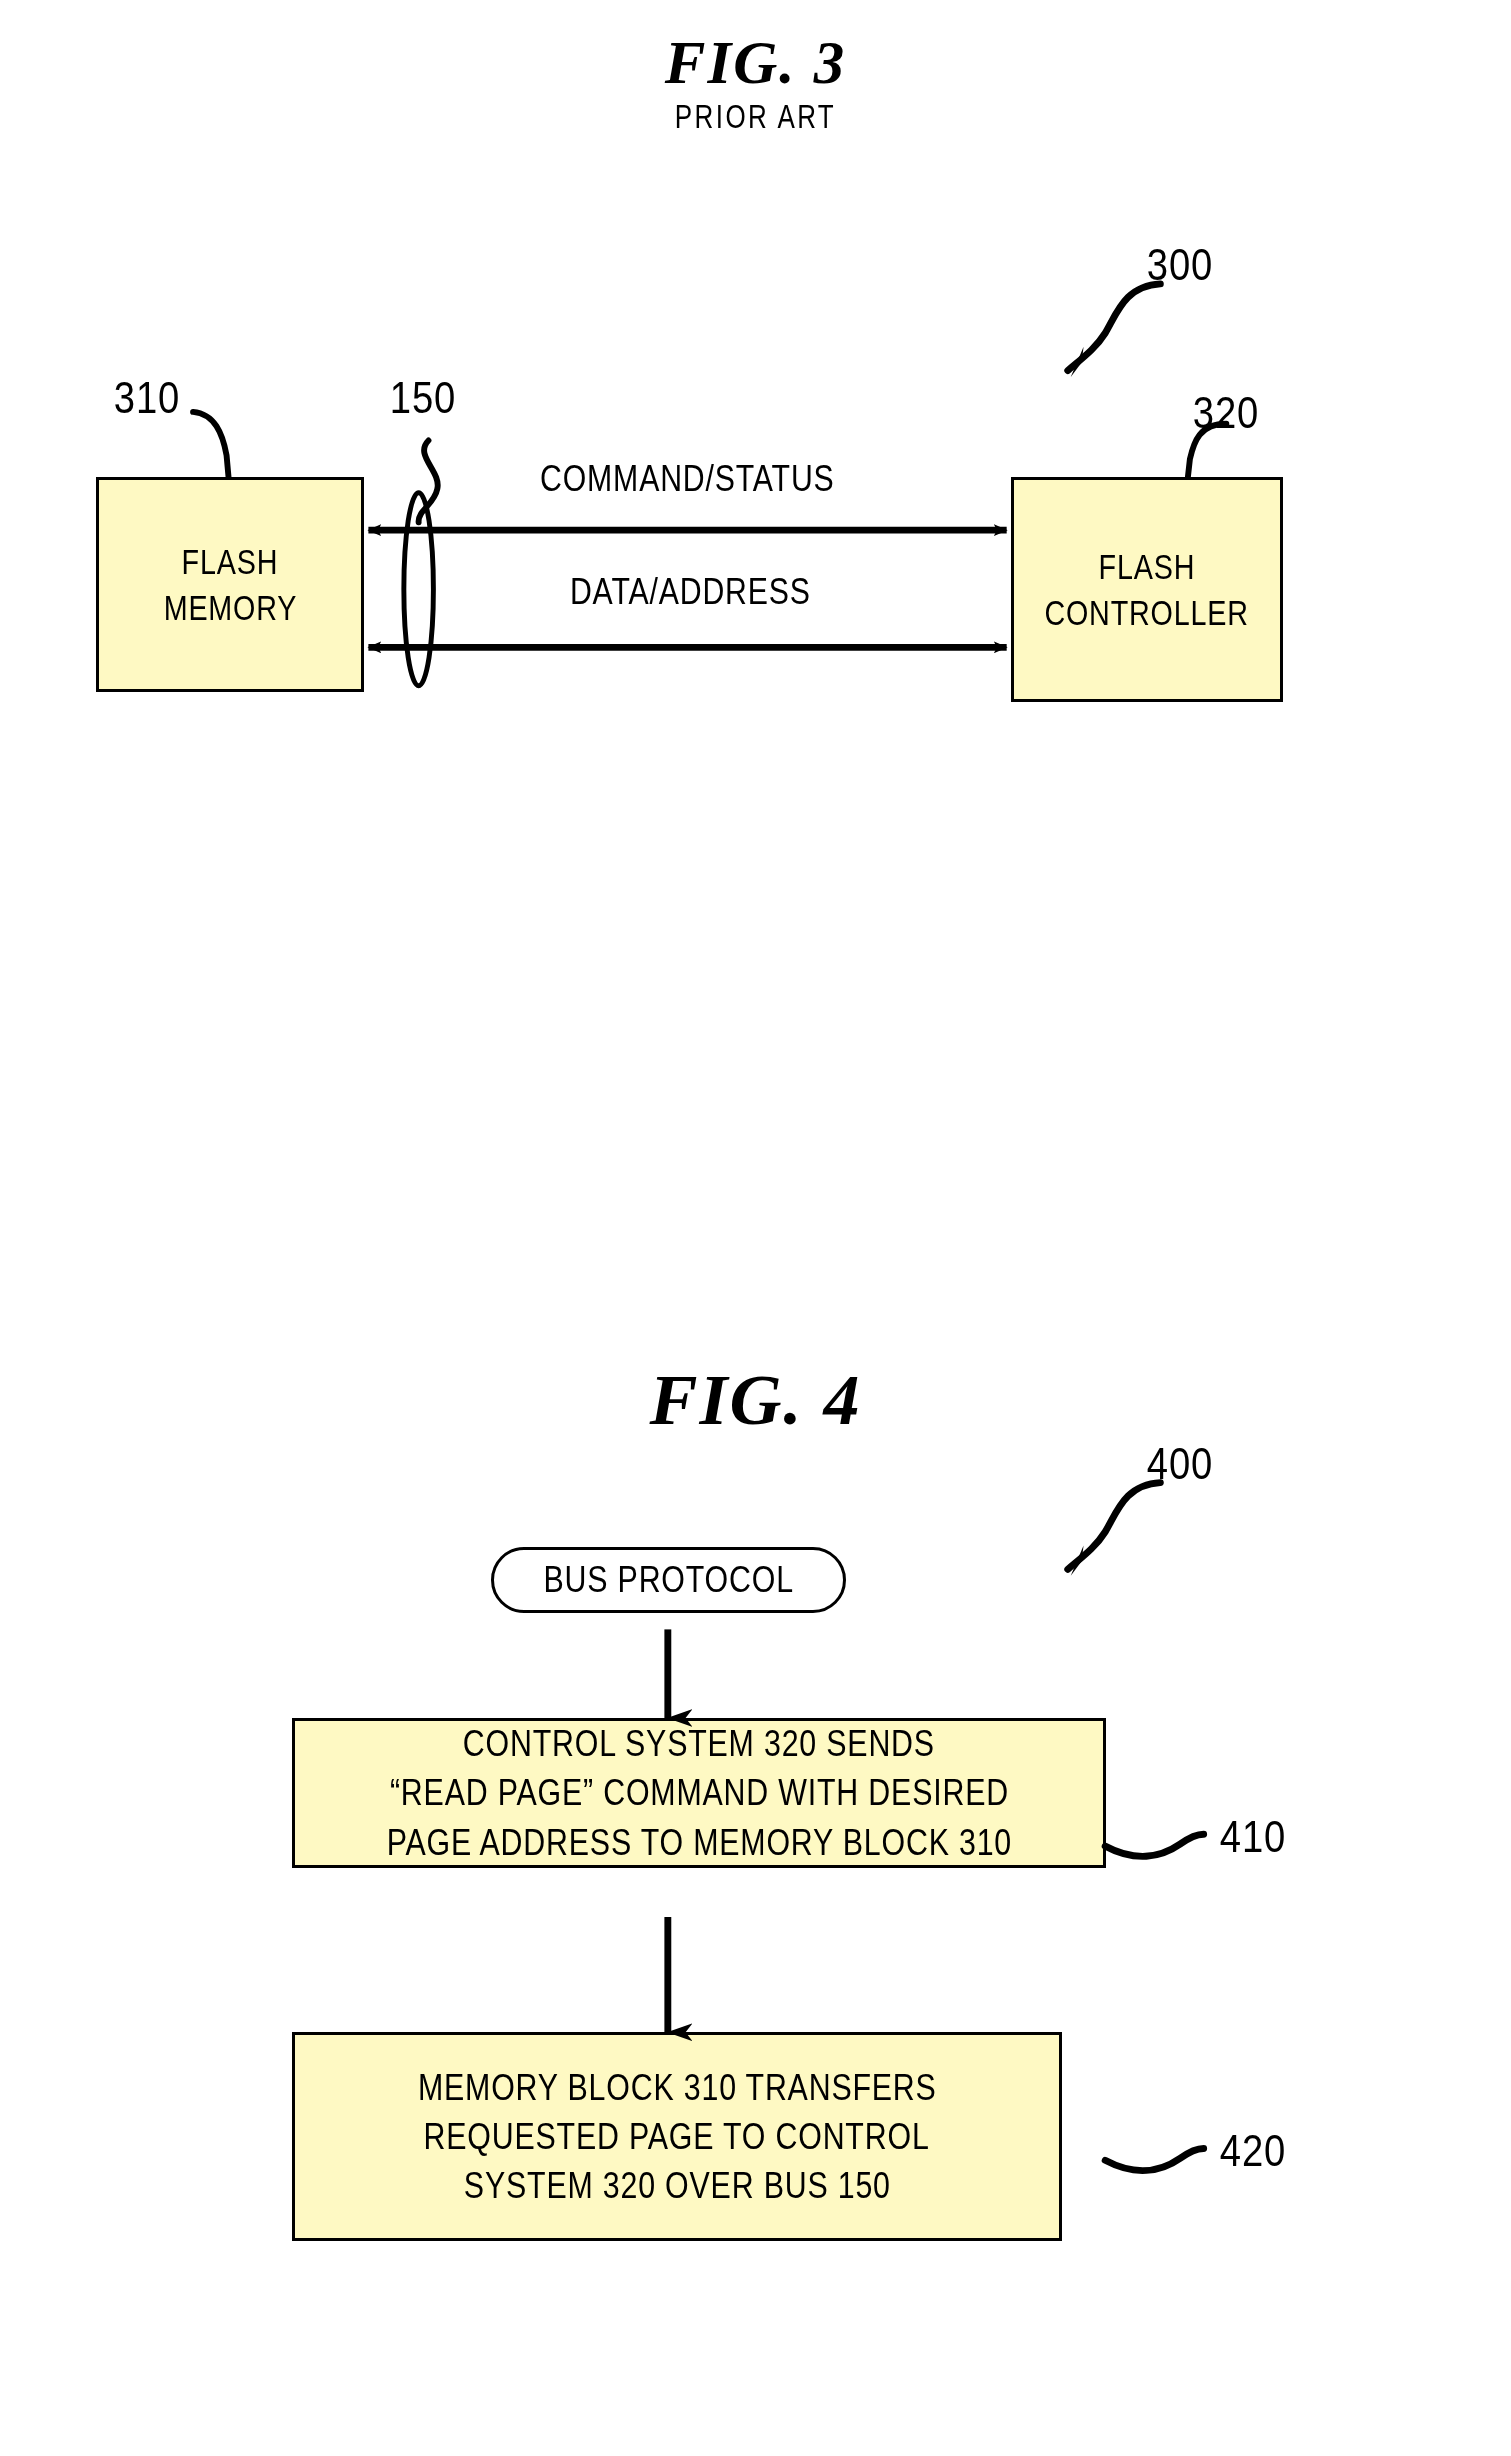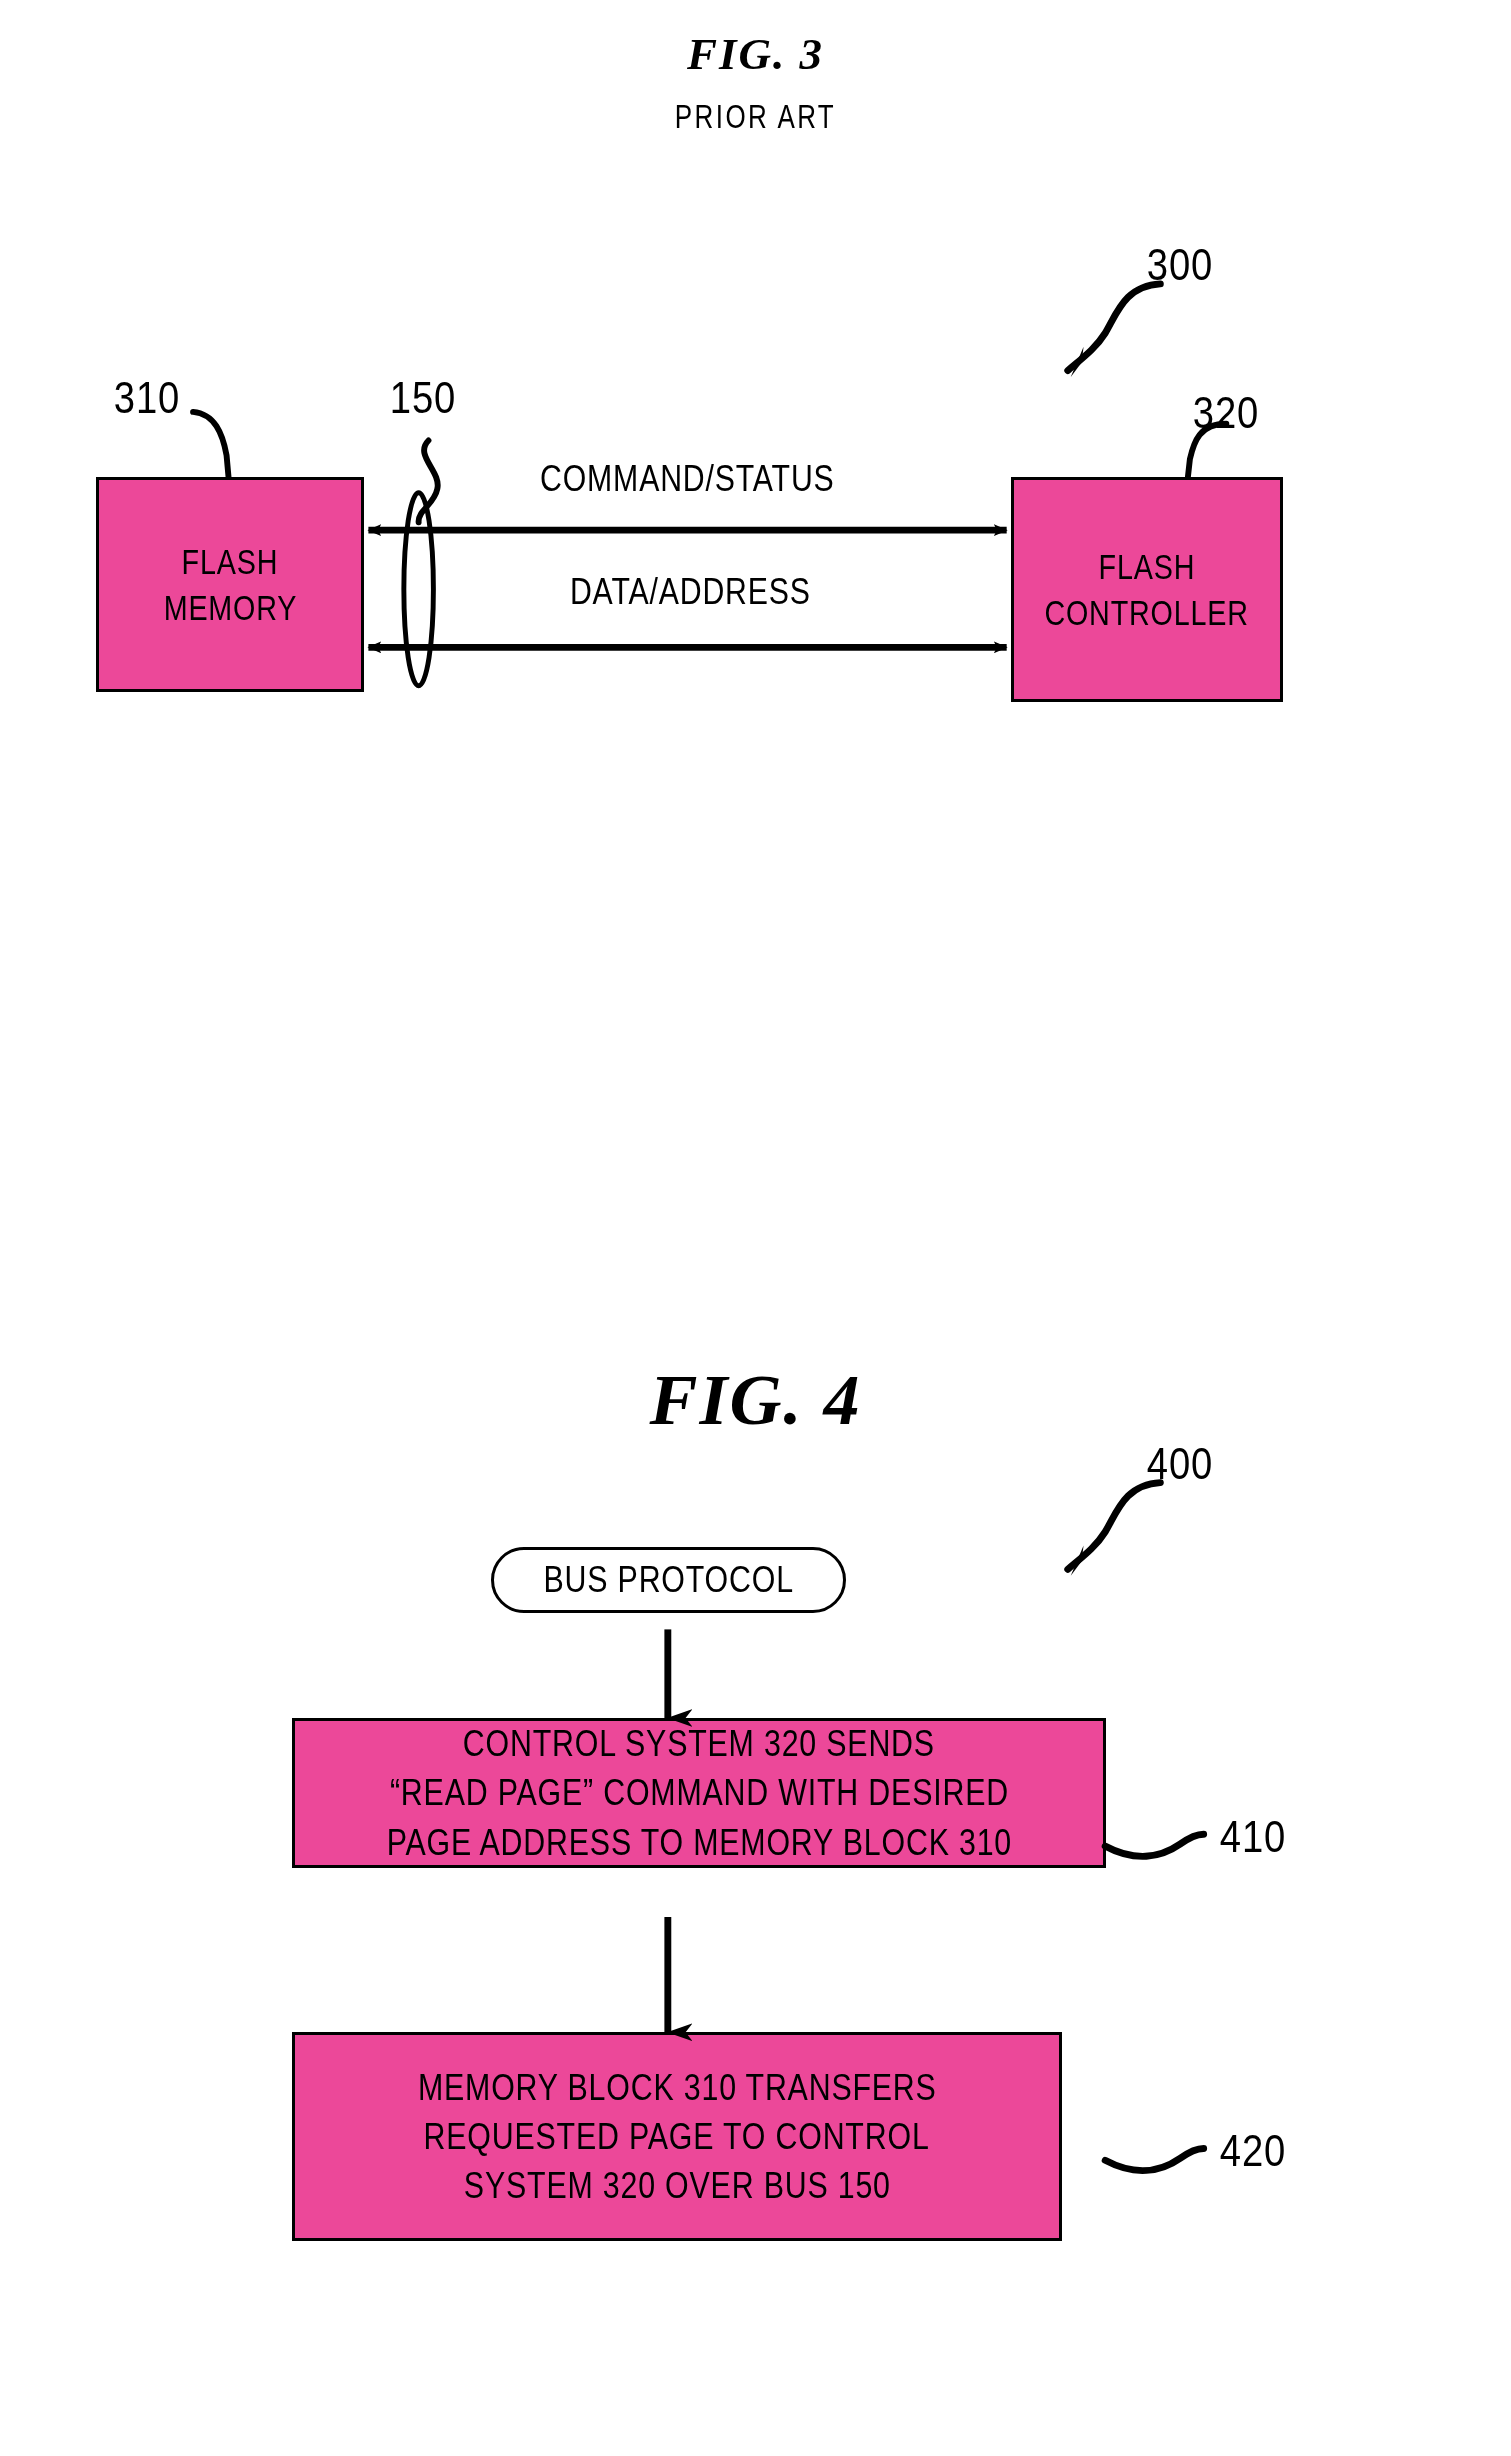--- a/index.html
+++ b/index.html
@@ -29,21 +29,21 @@
   .fig-title {
     position: absolute;
     width: 100%;
     text-align: center;
     font-family: "Liberation Serif", "DejaVu Serif", serif;
     font-style: italic;
     font-weight: bold;
     letter-spacing: 2px;
     color: #000;
   }
-  #fig3-title { top: 27.6px;   font-size: 45px; }
+  #fig3-title { top: 27.6px;   font-size: 61px; }
   #fig4-title { top: 1359px; font-size: 72px; }
 
   .fig-subtitle {
     position: absolute;
     width: 100%;
     text-align: center;
     font-family: "Liberation Sans Narrow", "Liberation Sans", sans-serif;
     font-size: 32.5px;
     letter-spacing: 3px;
     transform: scaleX(0.80);
@@ -59,21 +59,21 @@
     width: 1511px;
     height: 2457px;
     pointer-events: none;
   }
 
   
   .node-box {
     position: absolute;
     box-sizing: border-box;
     border: 3.9px solid #000;
-    background: #ec4899;
+    background: #fef9c3;
     display: flex;
     flex-direction: column;
     align-items: center;
     justify-content: center;
     text-align: center;
   }
   .node-text {
     font-family: "Liberation Sans Narrow", "Liberation Sans", sans-serif;
     font-size: 35px;
     line-height: 1.30;

